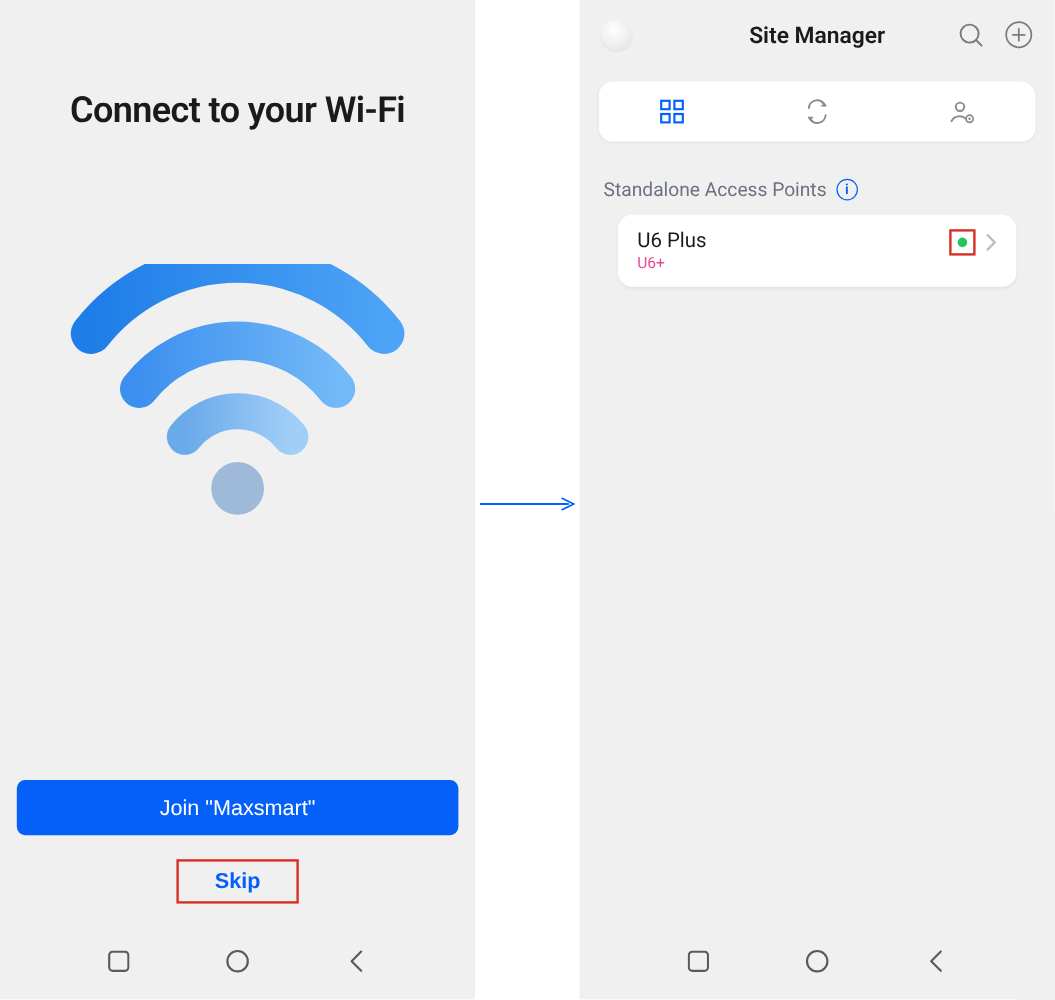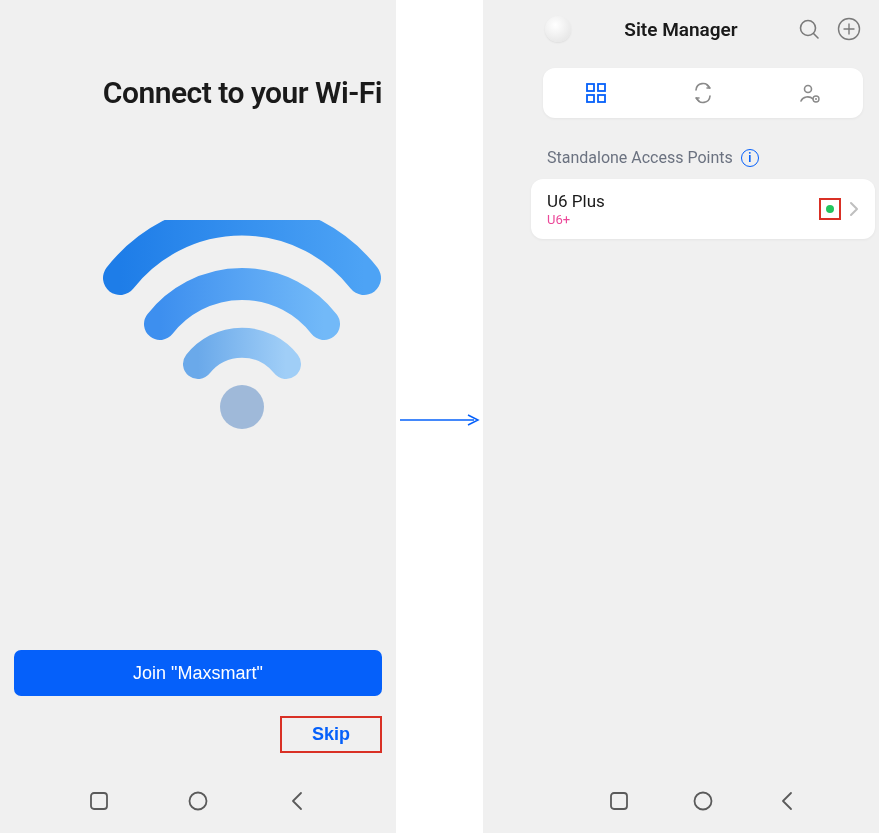--- a/index.html
+++ b/index.html
@@ -17,39 +17,39 @@
       height: 100%;
     }
     .phone {
       position: relative;
       background: #f0f0f0;
       display: flex;
       flex-direction: column;
       height: 833px;
     }
     .phone-left { width: 396px; }
-    .phone-right { width: 396px; padding-left: 44px; }
+    .phone-right { width: 396px; }
     .divider-gap {
       width: 87px;
       position: relative;
       background: #fff;
     }
     .arrow {
       position: absolute;
       top: 413px;
       left: 2px;
       width: 83px;
       height: 14px;
     }
     
     .left-content {
       flex: 1;
       display: flex;
       flex-direction: column;
-      align-items: flex-end;
+      align-items: center;
       padding: 20px 14px 0 14px;
     }
     .wifi-title {
       font-size: 30px;
       font-weight: 600;
       color: #1a1a1a;
       margin-top: 55px;
       letter-spacing: -0.5px;
     }
     .wifi-icon-wrap {
@@ -148,26 +148,26 @@
       border: 1.5px solid #0560fa;
       border-radius: 50%;
       color: #0560fa;
       font-size: 12px;
       display: flex;
       align-items: center;
       justify-content: center;
       font-weight: 600;
     }
     .device-card {
-      margin: 0 4px;
+      margin: 0 32px;
       background: #fff;
       border-radius: 12px;
       padding: 12px 16px;
       display: flex;
-      align-items: center;
+      align-items: flex-start;
       justify-content: space-between;
       cursor: pointer;
       box-shadow: 0 1px 3px rgba(0,0,0,0.05);
       gap: 48px;
     }
     .device-left { display: flex; flex-direction: column; }
     .device-name { font-size: 17px; color: #1a1a1a; font-weight: 400; }
     .device-sub { font-size: 13px; color: #ec4899; margin-top: 1px; }
     .device-right {
       display: flex;

